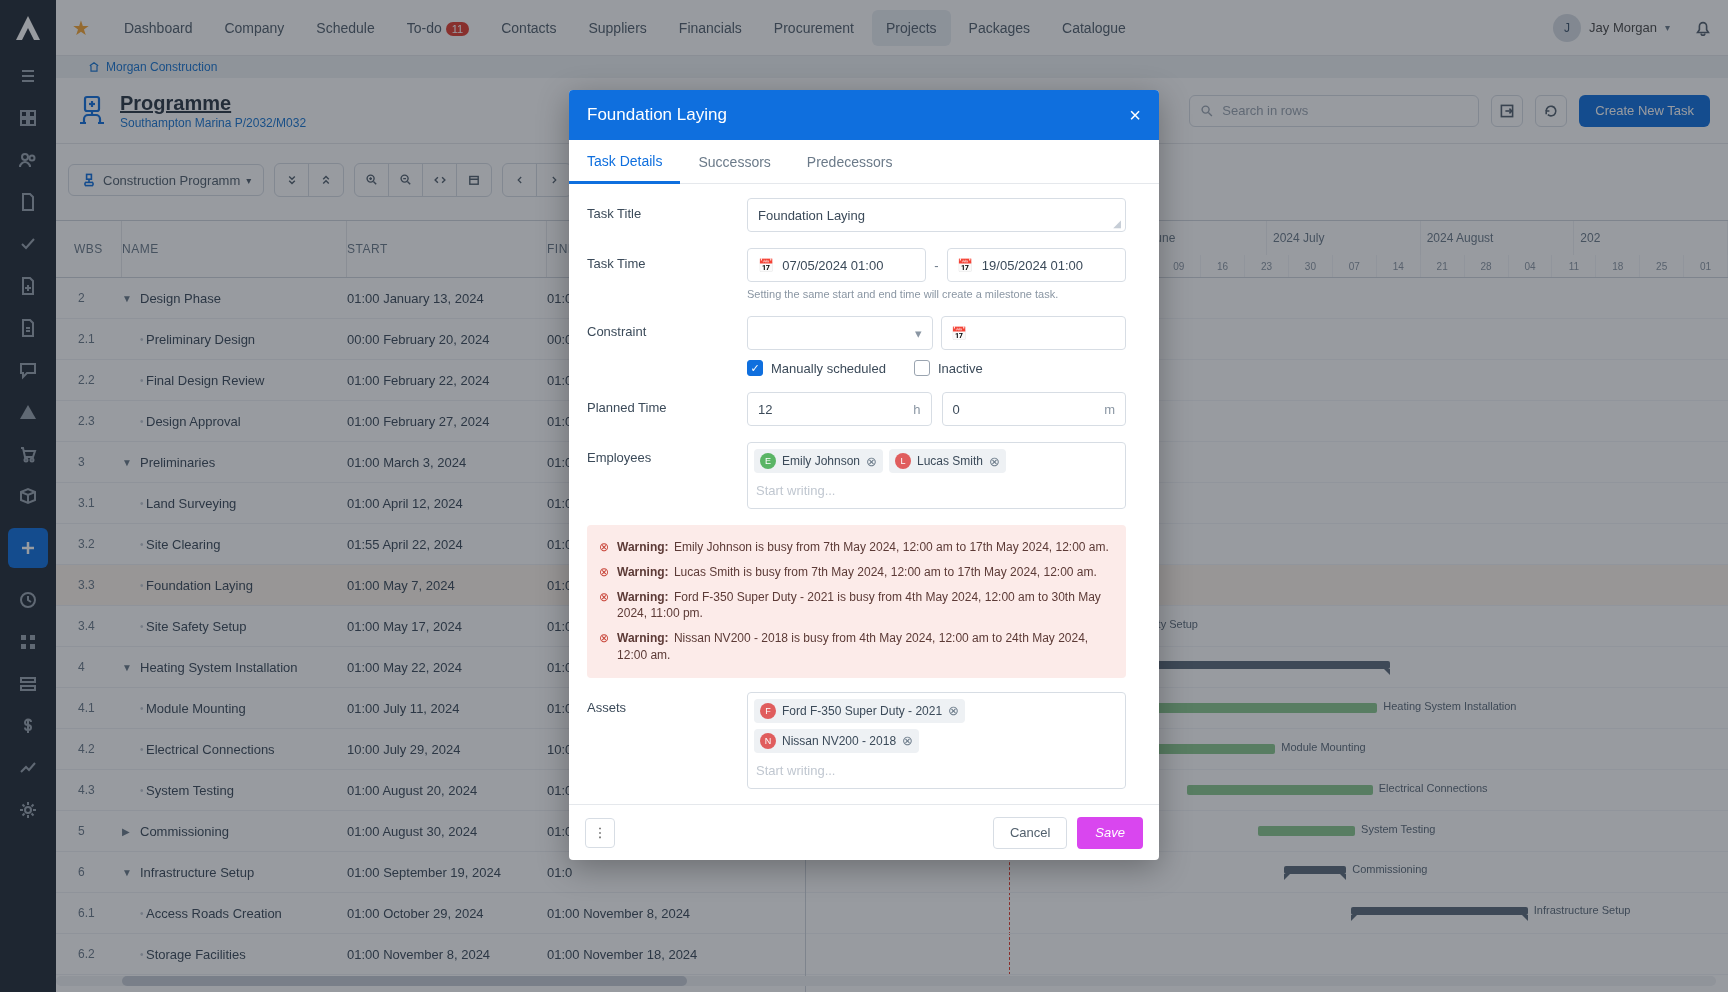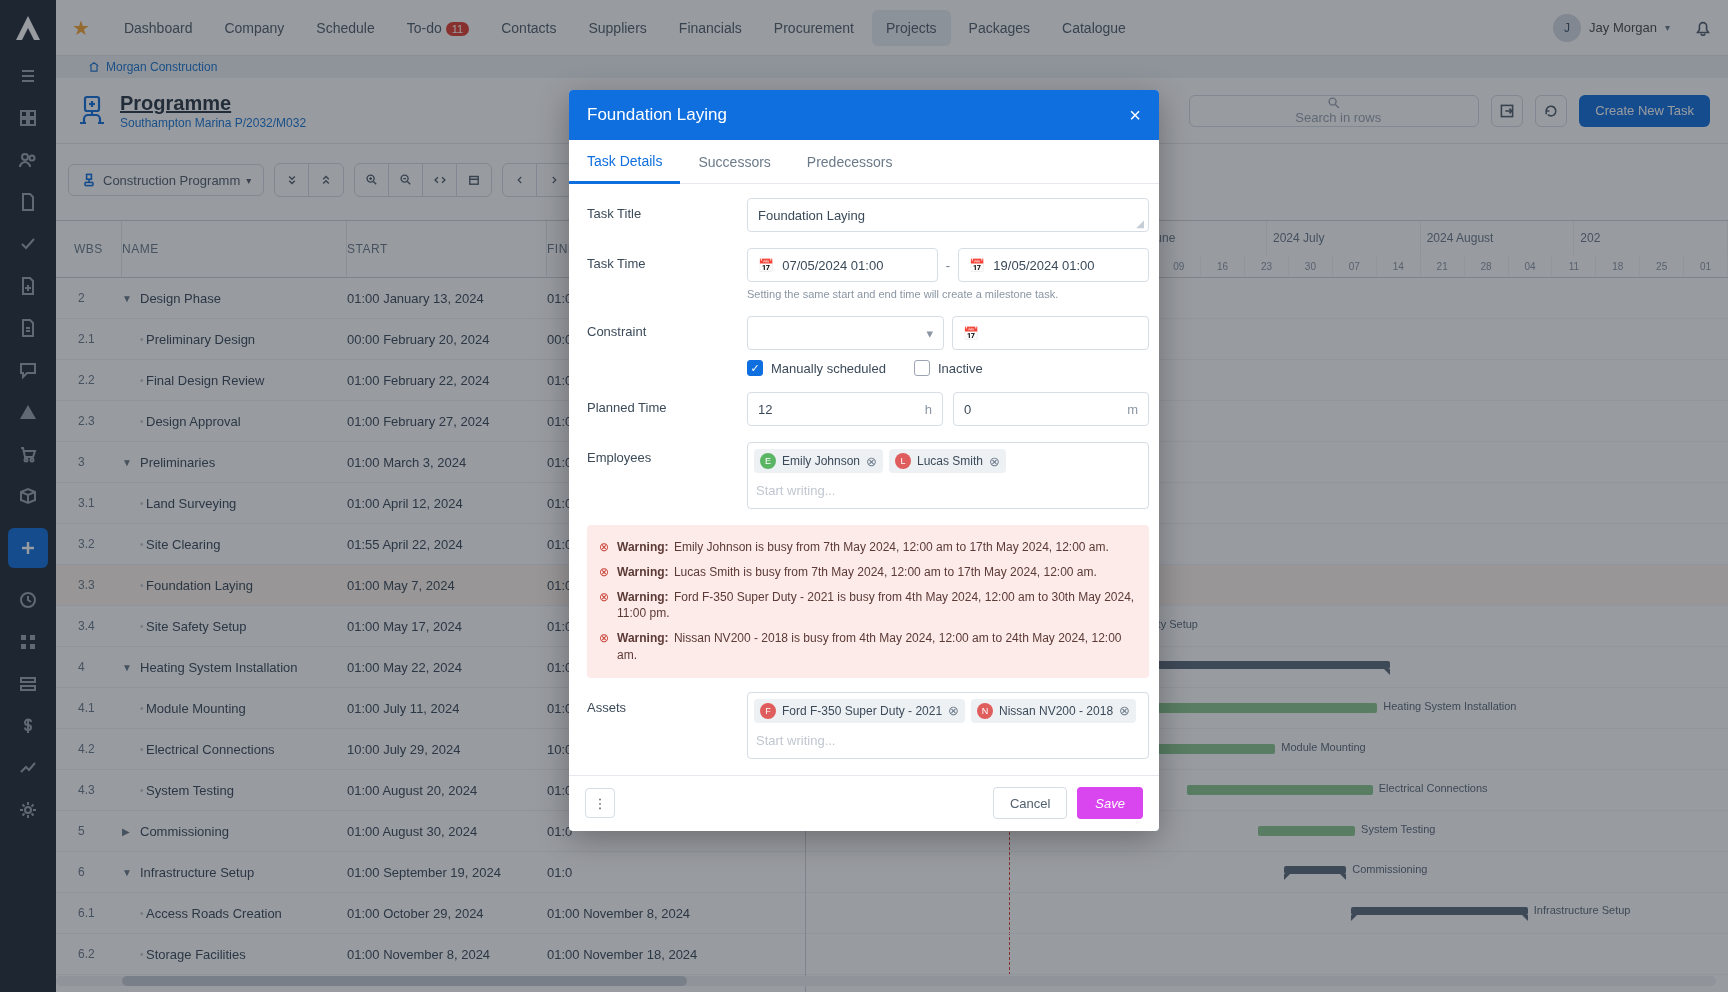--- a/index.html
+++ b/index.html
@@ -21,21 +21,21 @@
     .top-nav .bell { margin-left: 20px; color:#52606d; font-size:18px; }
 
     .breadcrumb-bar { position: absolute; left: 56px; top: 56px; right: 0; height: 22px; background: #eff2f5; display: flex; align-items: center; padding: 0 32px; font-size: 12px; color: #1976d2; }
     .breadcrumb-bar .bc-icon { margin-right: 6px; color: #1976d2; }
 
     .header-row { position: absolute; left: 56px; top: 78px; right: 0; height: 66px; background: #fff; display: flex; align-items: center; padding: 0 18px; border-bottom: 1px solid #e5e8ec; }
     .header-row .plus-sq { width: 36px; height:36px; color:#0f6fde; margin-right:10px; }
     .header-row .title-stack .title { font-size: 20px; font-weight: 600; color: #2a3744; text-decoration: underline; }
     .header-row .title-stack .sub { font-size: 12px; color: #1976d2; }
     .header-row .right-actions { margin-left:auto; display:flex; align-items:center; gap:12px; }
-    .header-row .search-box { width: 290px; height:32px; border:1px solid #d7dde4; border-radius:6px; display:flex; align-items:center; padding:0 10px; color:#9aa4b0;flex-direction:column; }
+    .header-row .search-box { width: 290px; height:32px; border:1px solid #d7dde4; border-radius:6px; display:flex; align-items:center; padding:0 10px; color:#9aa4b0; }
     .header-row .icon-btn { width:32px; height:32px; border:1px solid #d7dde4; border-radius:6px; display:flex; align-items:center; justify-content:center; color:#52606d; cursor:pointer; }
     .header-row .create-btn { height:32px; background:#0f6fde; color:#fff; border-radius:6px; padding:0 16px; display:flex; align-items:center; font-size:13px; cursor:pointer; }
 
     .toolbar { position: absolute; left: 56px; top: 156px; right:0; height: 48px; display:flex; align-items:center; padding: 0 12px; gap: 10px; }
     .toolbar .pill { height:32px; border:1px solid #d7dde4; border-radius:6px; display:flex; align-items:center; padding:0 12px; color:#52606d; gap:6px; }
     .toolbar .btn-group { display:flex; border:1px solid #d7dde4; border-radius:6px; overflow:hidden; }
     .toolbar .btn-group .sq { width:34px; height:32px; display:flex; align-items:center; justify-content:center; color:#52606d; border-right:1px solid #d7dde4; cursor:pointer; }
     .toolbar .btn-group .sq:last-child { border-right:none; }
     .toolbar .settings-pill { height:32px; border:1px solid #d7dde4; border-radius:6px; display:flex; align-items:center; padding:0 12px; color:#52606d; gap:6px; font-size:12px; letter-spacing:0.5px; }
 
@@ -82,21 +82,21 @@
     .today-marker { position:absolute; top:-22px; left:-6px; width:12px; height:12px; background:#e23d2f; border-radius:2px; }
 
     
     .overlay { position:absolute; inset:0; background:rgba(26,34,44,0.45); display:flex; align-items:flex-start; justify-content:center; padding-top:90px; }
     .modal { width:590px; background:#fff; border-radius:4px; overflow:hidden; box-shadow:0 8px 32px rgba(0,0,0,0.3); }
     .modal-head { background:#0f6fde; color:#fff; height:50px; display:flex; align-items:center; padding:0 18px; font-size:17px; font-weight:500; }
     .modal-head .close { margin-left:auto; cursor:pointer; font-size:20px; }
     .modal-tabs { height:44px; display:flex; border-bottom:1px solid #e5e8ec; }
     .modal-tabs .t { padding:0 18px; display:flex; align-items:center; color:#6b7a89; font-size:14px; cursor:pointer; }
     .modal-tabs .t.active { color:#0f6fde; border-bottom:3px solid #0f6fde; margin-bottom:-1px; }
-    .modal-body { padding: 14px 10px 0 18px; max-height: 620px; overflow:auto; }
+    .modal-body { padding: 14px 33px 0 18px; max-height: 620px; overflow:auto; }
     .form-row { display:flex; margin-bottom: 16px; }
     .form-row .label { width:160px; padding-top:8px; color:#3b4a59; font-size:13px; }
     .form-row .field { flex:1; }
     .input { width:100%; height:34px; border:1px solid #d7dde4; border-radius:4px; padding:0 10px; font-size:13px; color:#3b4a59; display:flex; align-items:center; position:relative; }
     .input .resize { position:absolute; right:4px; bottom:2px; color:#c6cdd6; font-size:10px; }
     .time-row { display:flex; gap:8px; align-items:center; }
     .time-row .input { flex:1; }
     .time-row .sep { color:#6b7a89; }
     .date-input { display:flex; align-items:center; gap:8px; }
     .date-input .cal-ico { color:#6b7a89; }

